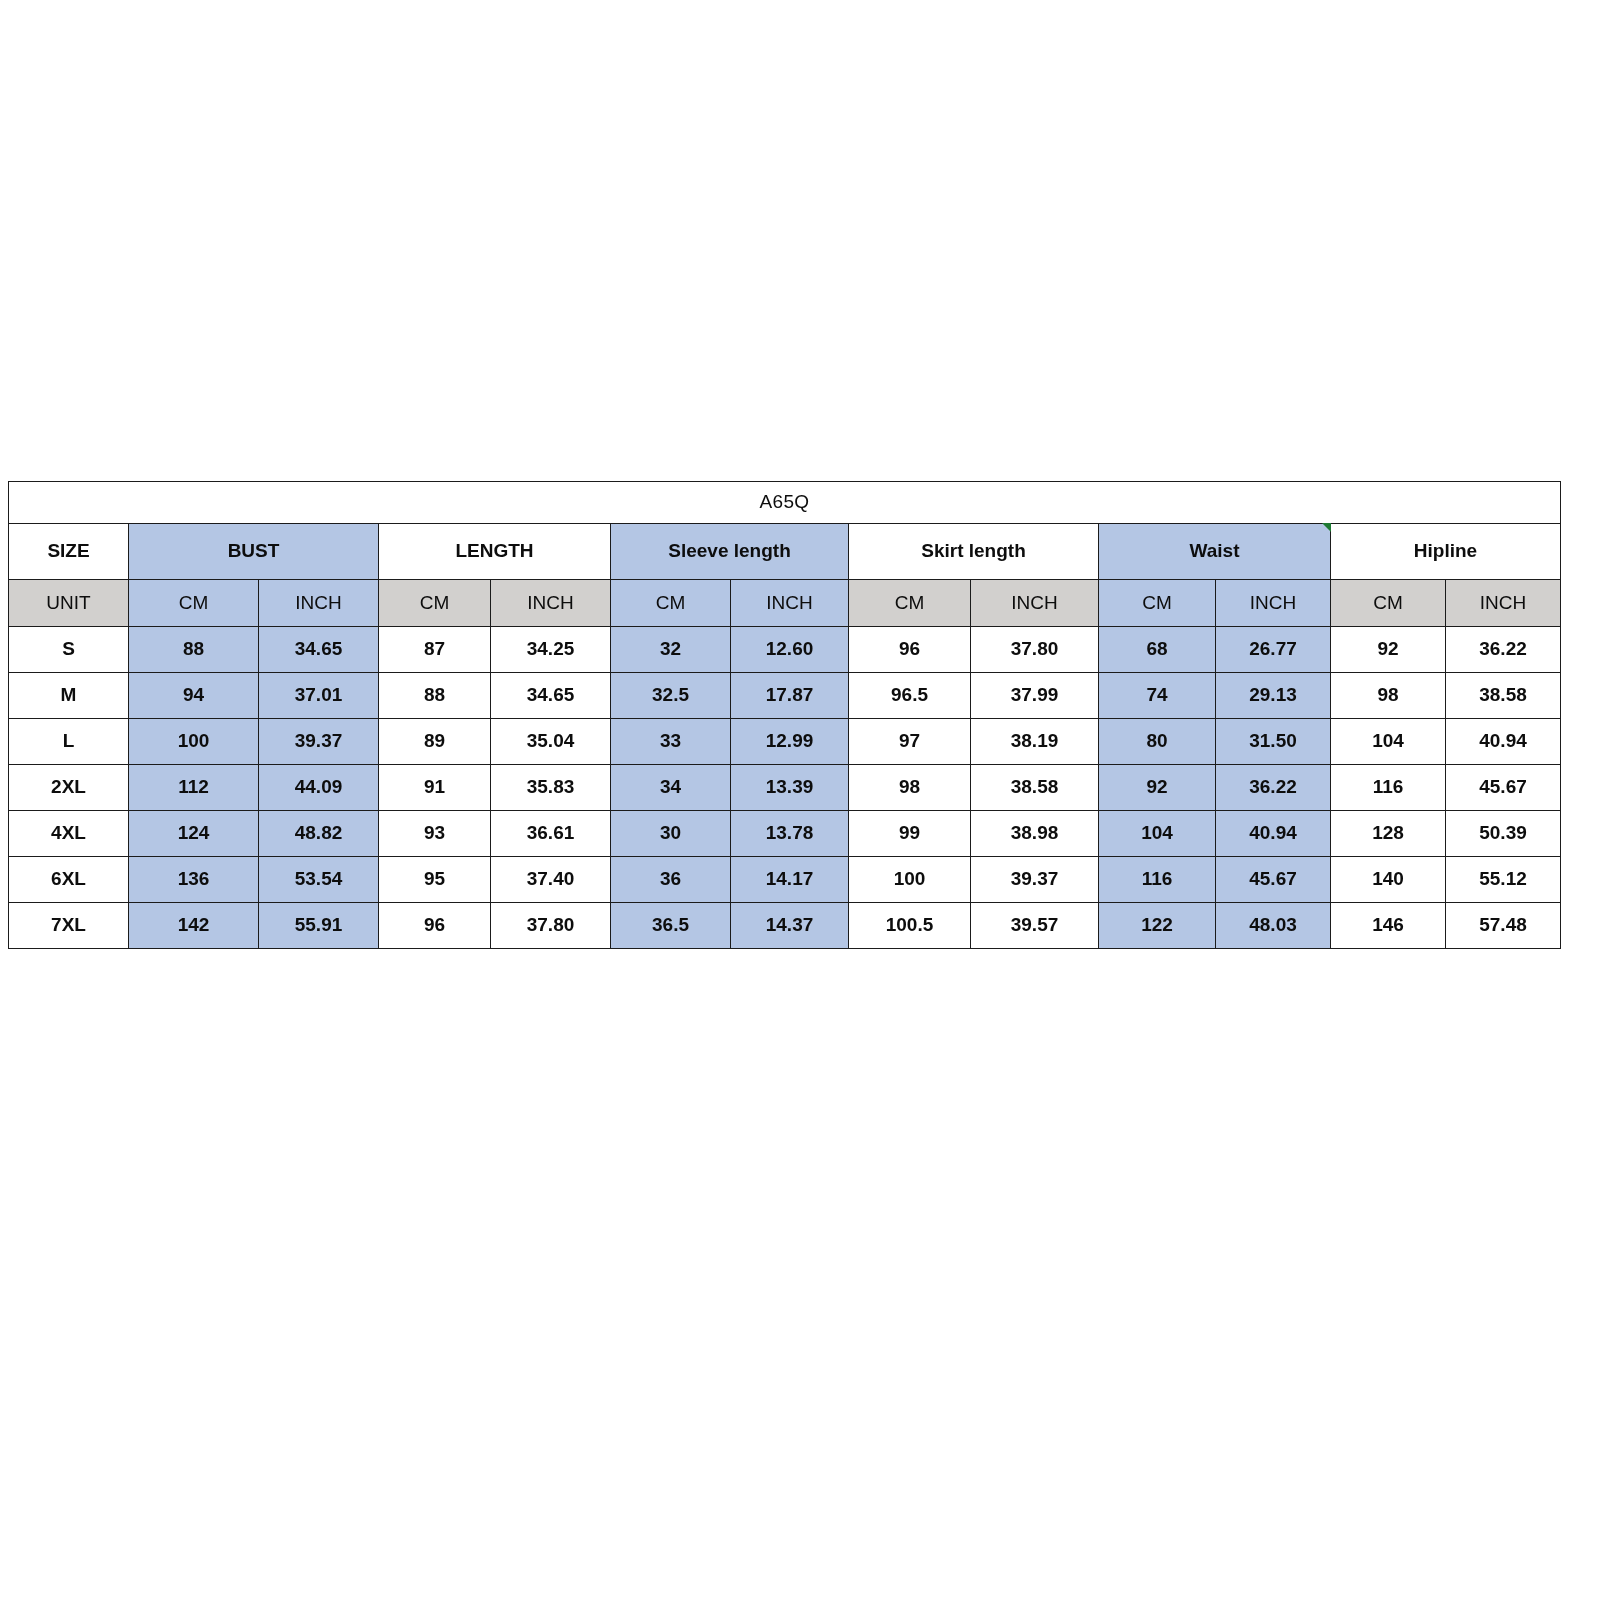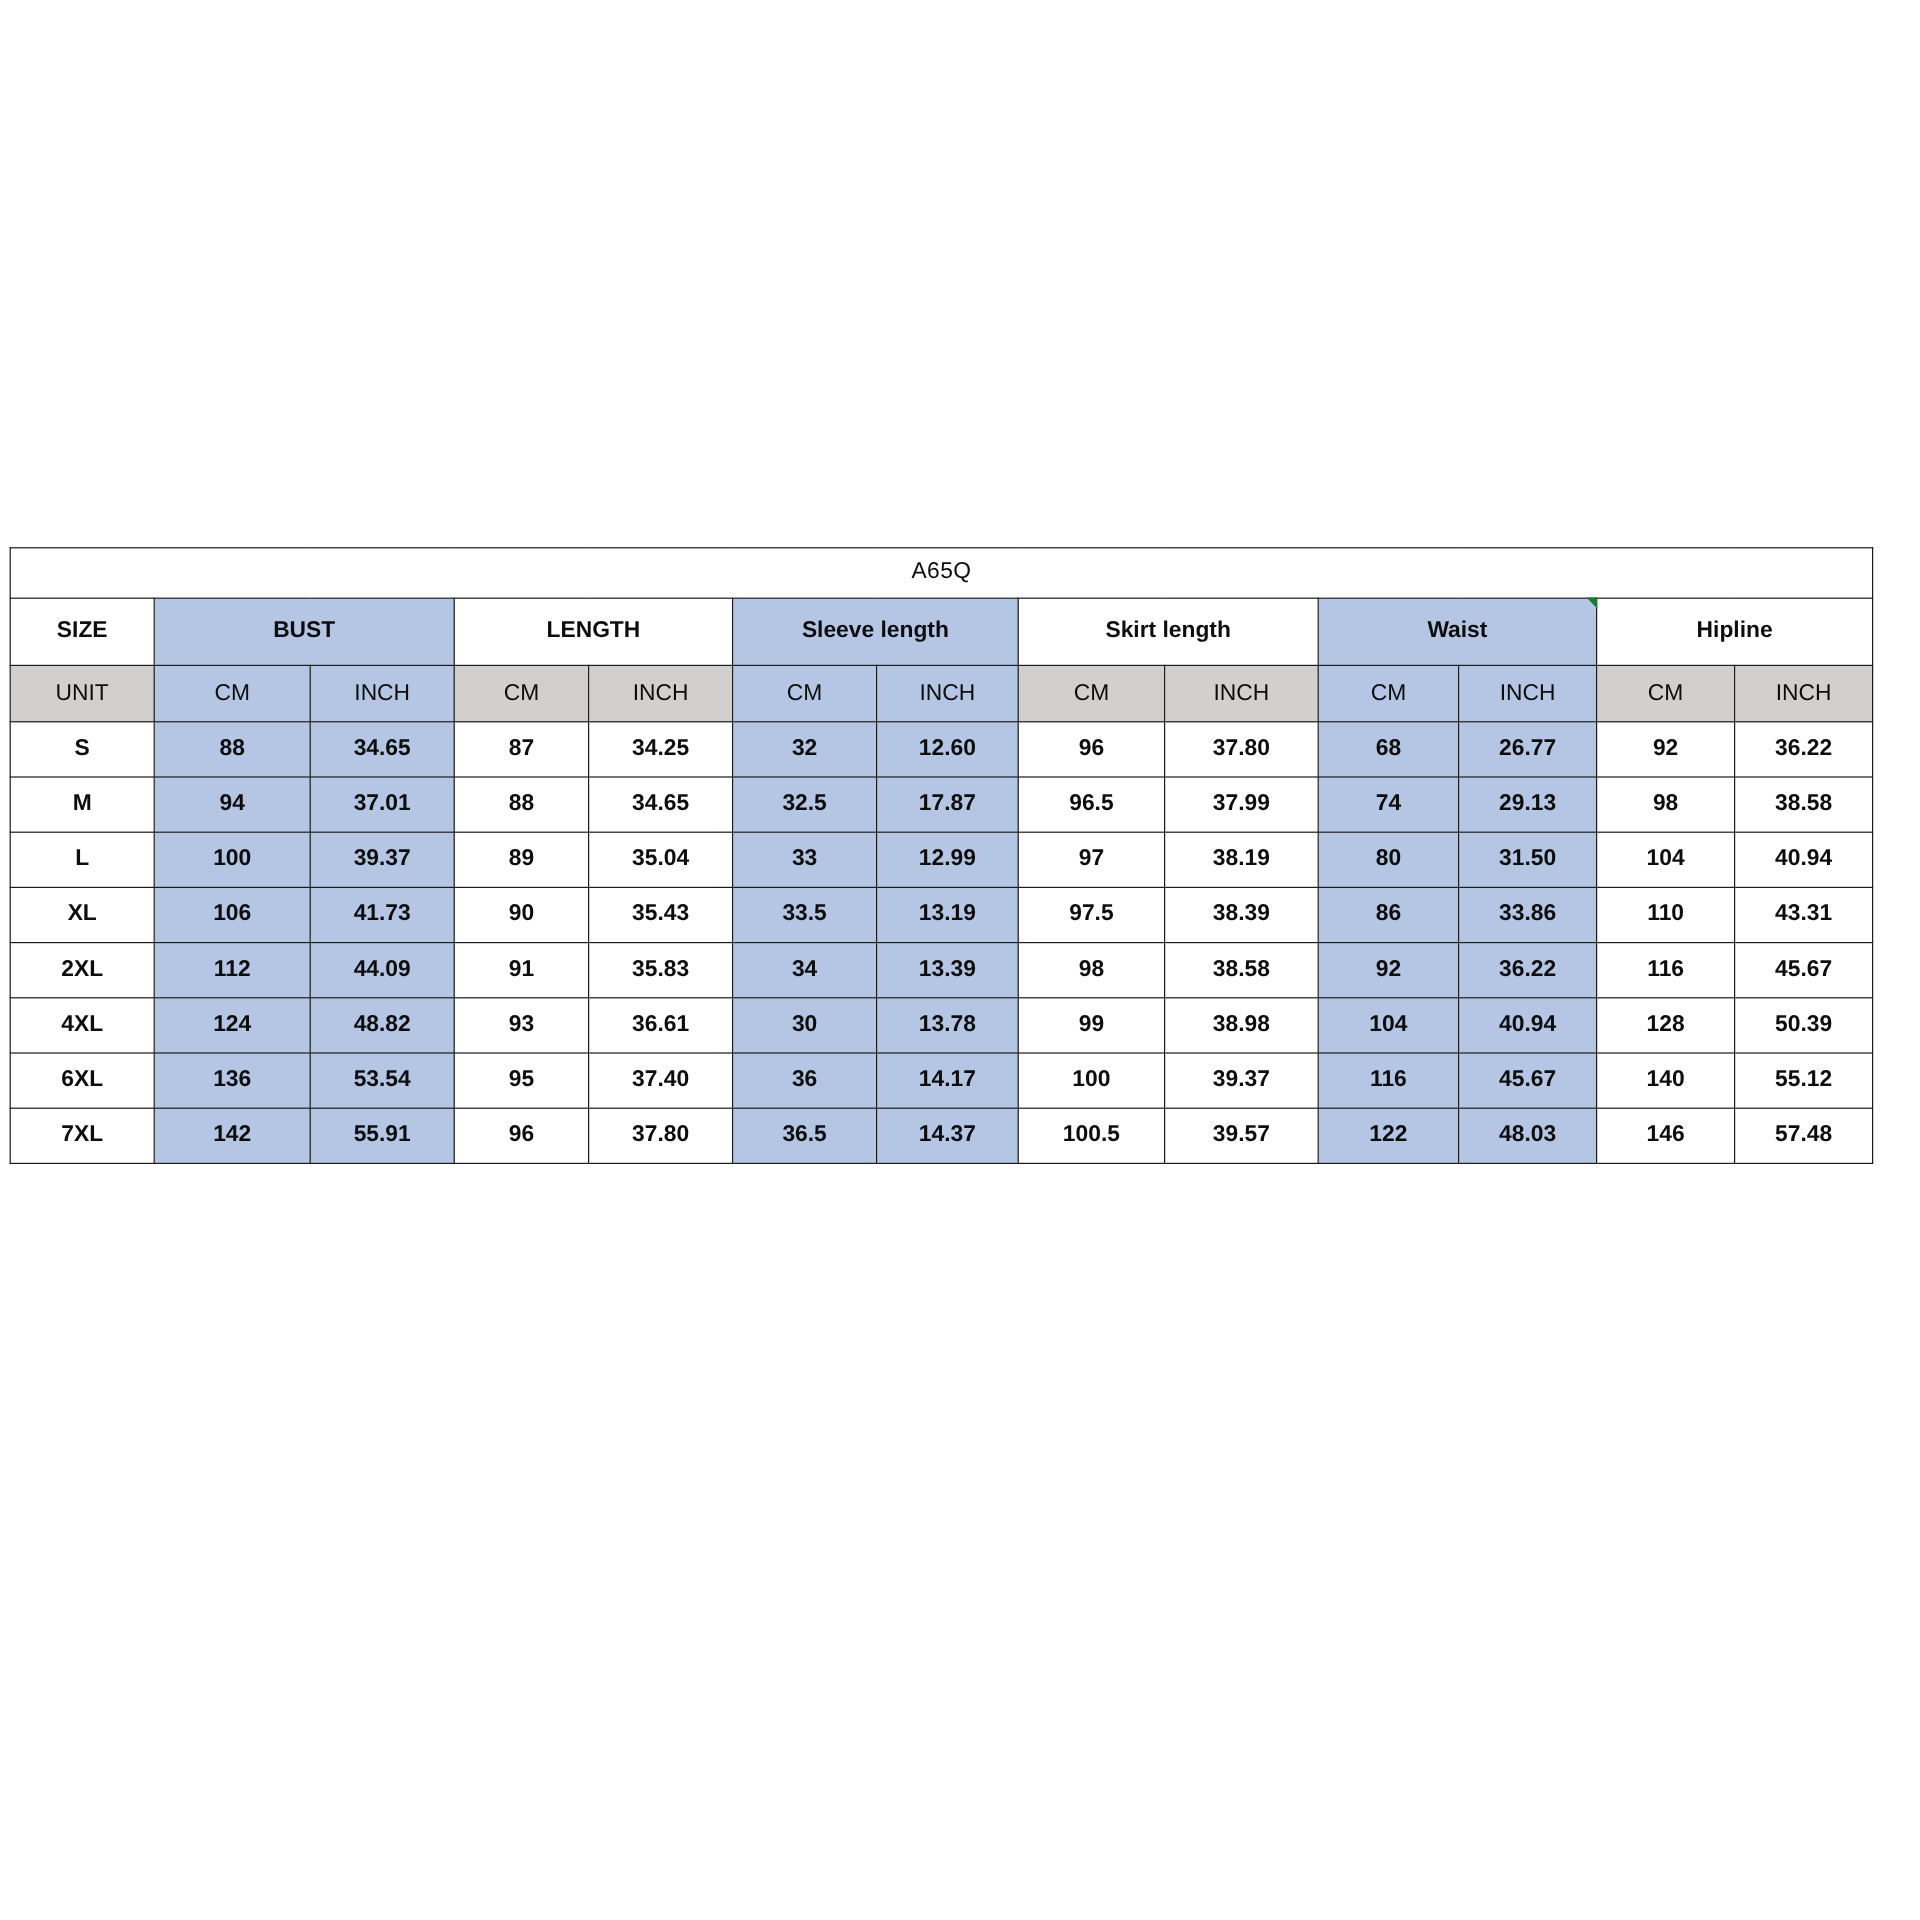--- a/index.html
+++ b/index.html
@@ -11,21 +11,21 @@
     width: 1600px;
     height: 1600px;
     font-family: "Liberation Sans", sans-serif;
     position: relative;
     overflow: hidden;
   }
 
   #chart-wrap {
     position: absolute;
     left: 8px;
-    top: 456px;
+    top: 481px;
     width: 1552px;
   }
 
   table.size-chart {
     border-collapse: collapse;
     table-layout: fixed;
     width: 1552px;
     background: #ffffff;
   }
 
@@ -178,35 +178,20 @@
           <td class="data-cell fill-blue">33</td>
           <td class="data-cell fill-blue">12.99</td>
           <td class="data-cell fill-white">97</td>
           <td class="data-cell fill-white">38.19</td>
           <td class="data-cell fill-blue">80</td>
           <td class="data-cell fill-blue">31.50</td>
           <td class="data-cell fill-white">104</td>
           <td class="data-cell fill-white">40.94</td>
         </tr>
         <tr>
-          <td class="size-cell fill-white">XL</td>
-          <td class="data-cell fill-blue">106</td>
-          <td class="data-cell fill-blue">41.73</td>
-          <td class="data-cell fill-white">90</td>
-          <td class="data-cell fill-white">35.43</td>
-          <td class="data-cell fill-blue">33.5</td>
-          <td class="data-cell fill-blue">13.19</td>
-          <td class="data-cell fill-white">97.5</td>
-          <td class="data-cell fill-white">38.39</td>
-          <td class="data-cell fill-blue">86</td>
-          <td class="data-cell fill-blue">33.86</td>
-          <td class="data-cell fill-white">110</td>
-          <td class="data-cell fill-white">43.31</td>
-        </tr>
-        <tr>
           <td class="size-cell fill-white">2XL</td>
           <td class="data-cell fill-blue">112</td>
           <td class="data-cell fill-blue">44.09</td>
           <td class="data-cell fill-white">91</td>
           <td class="data-cell fill-white">35.83</td>
           <td class="data-cell fill-blue">34</td>
           <td class="data-cell fill-blue">13.39</td>
           <td class="data-cell fill-white">98</td>
           <td class="data-cell fill-white">38.58</td>
           <td class="data-cell fill-blue">92</td>

